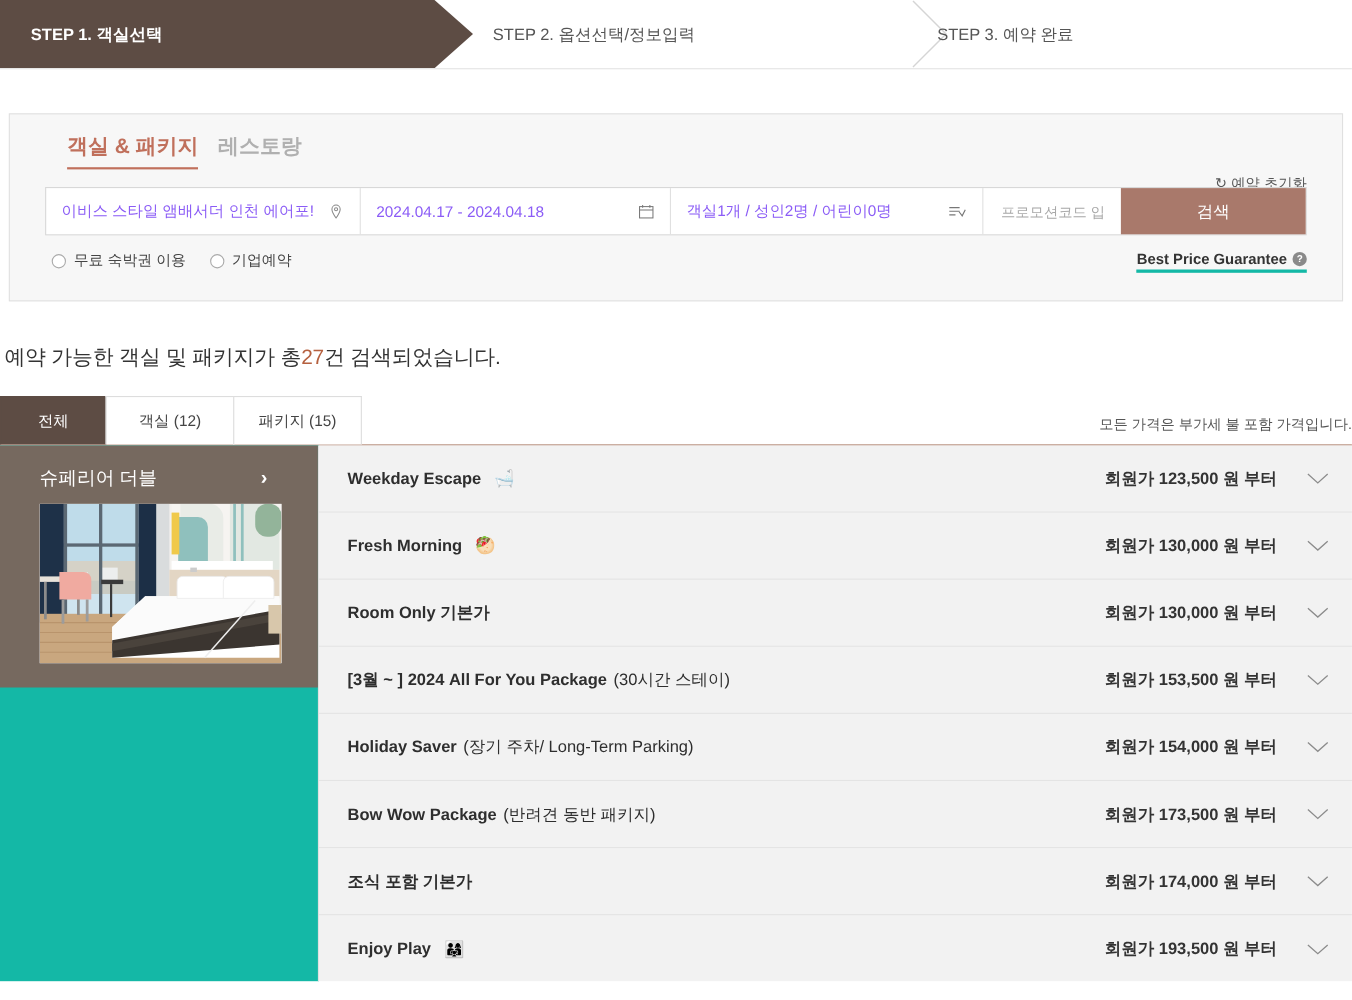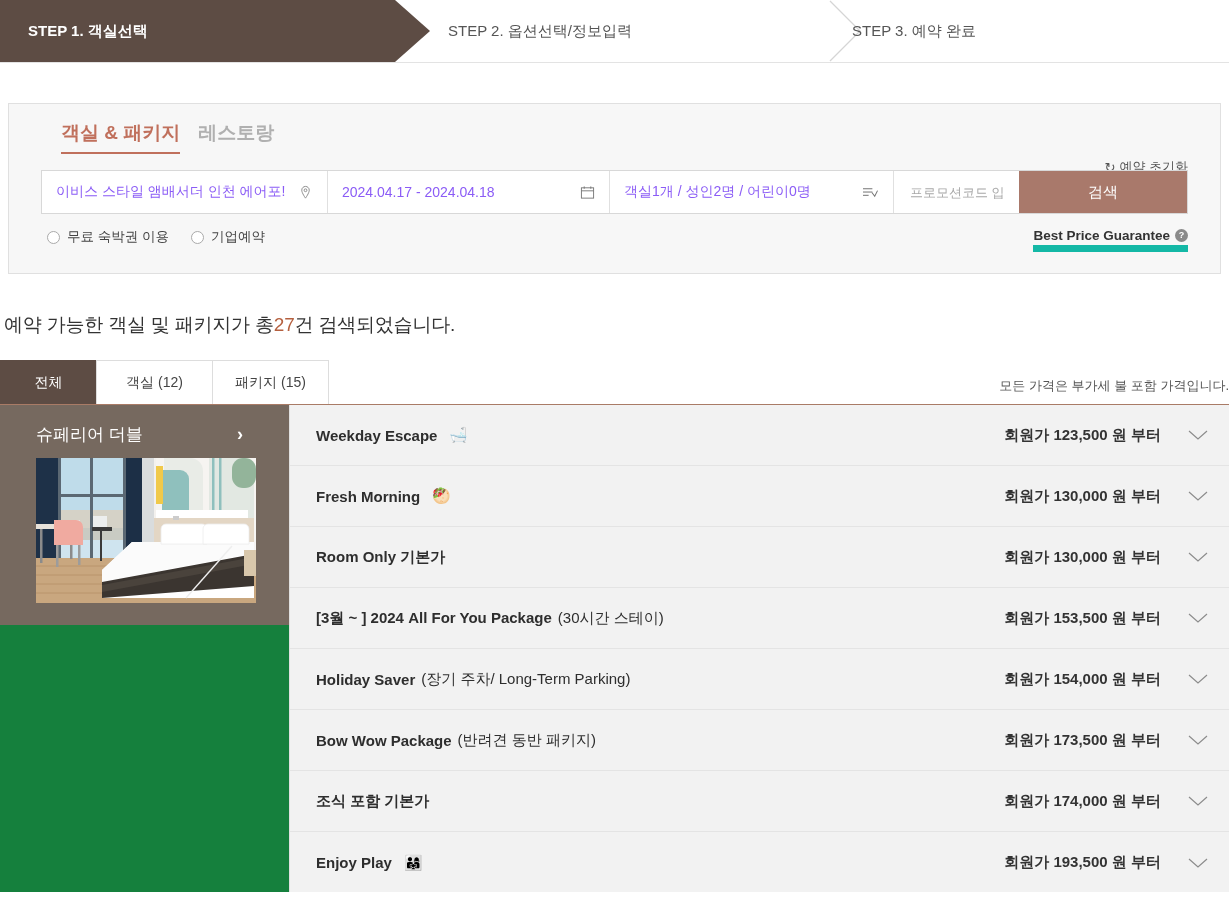--- a/index.html
+++ b/index.html
@@ -187,21 +187,21 @@
     background: #ffffff;
     box-sizing: border-box;
   }
   .bpg {
     position: absolute;
     right: 32px;
     top: 124px;
     font-size: 13.5px;
     font-weight: bold;
     color: #333333;
-    border-bottom: 7px solid #14b8a6;
+    border-bottom: 3px solid #14b8a6;
     padding-bottom: 2px;
     display: flex;
     align-items: center;
     gap: 5px;
     cursor: pointer;
   }
   .qmark {
     width: 13px; height: 13px;
     border-radius: 50%;
     background: #8a8a8a;
@@ -263,21 +263,21 @@
   
   .content {
     display: flex;
     border-top: 1px solid #a97b66;
     height: 488px;
     box-sizing: border-box;
   }
   .room-col {
     width: 290px;
     flex: none;
-    background: #15803d;
+    background: #14b8a6;
     border-right: 1px solid #e0e0e0;
     box-sizing: border-box;
   }
   .room-card {
     background: #76695f;
     height: 220px;
     box-sizing: border-box;
     padding: 18px 16px 0 36px;
     position: relative;
     cursor: pointer;

